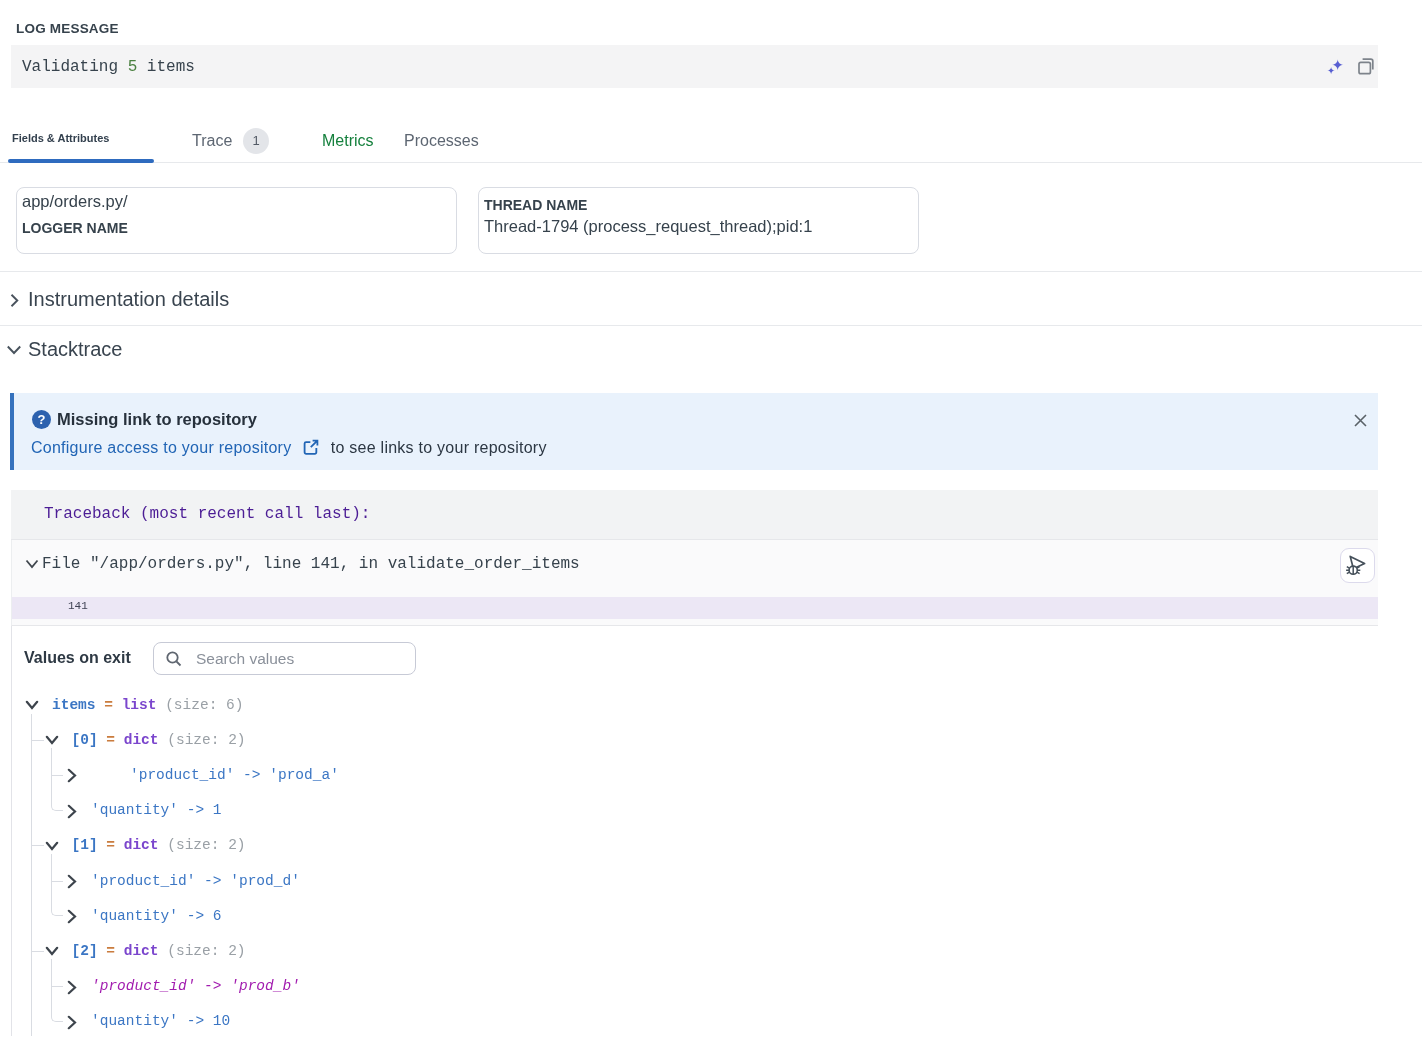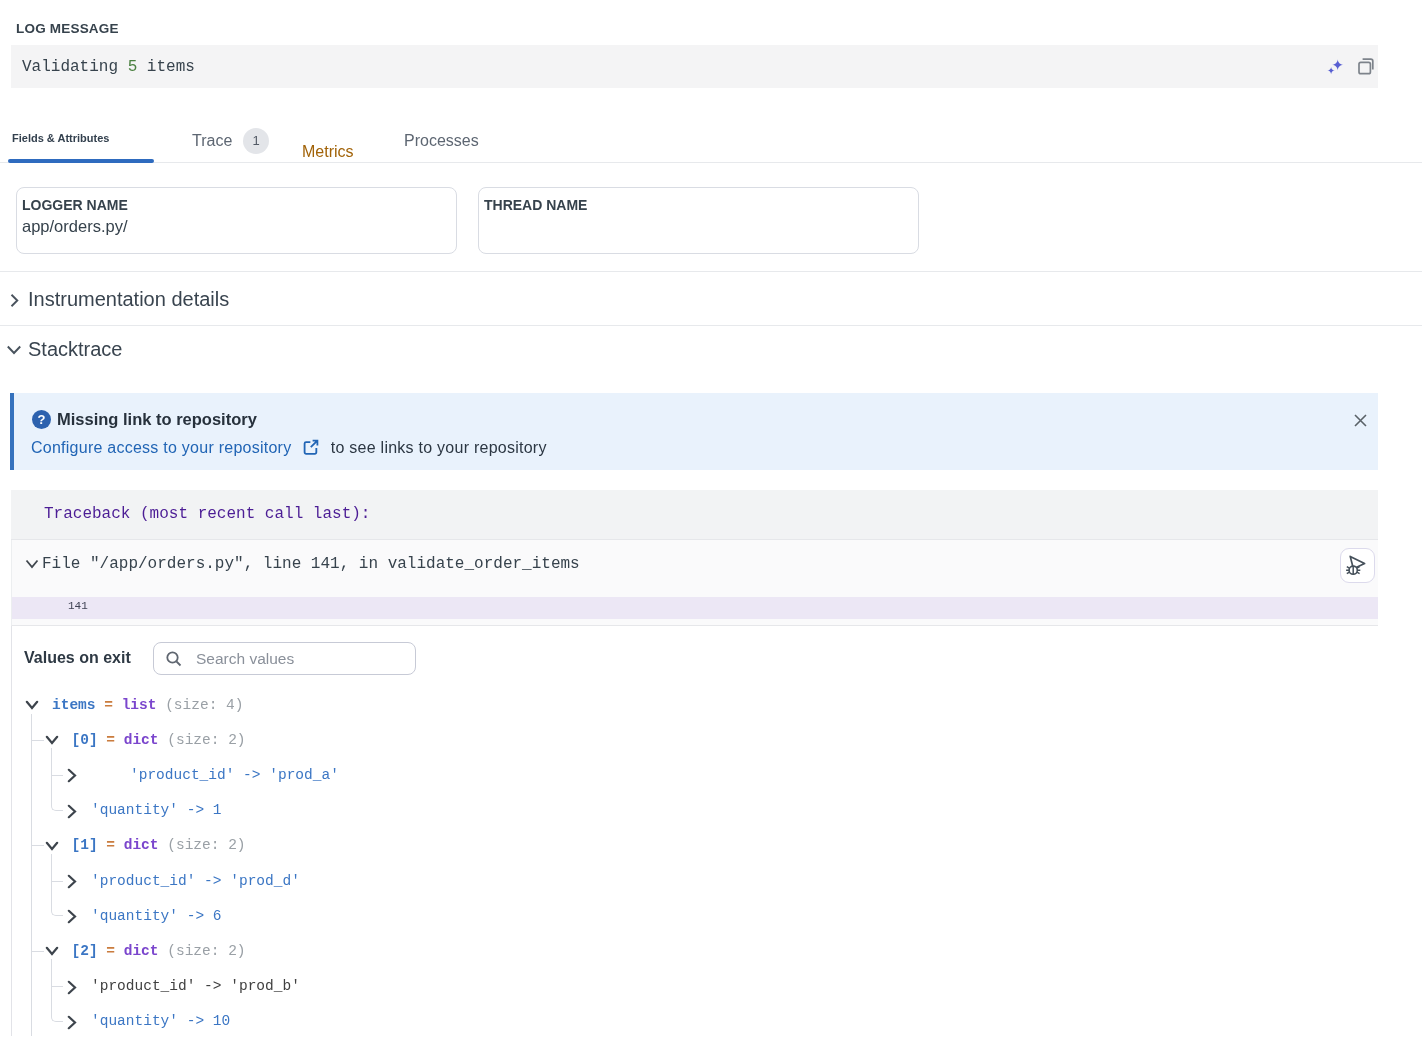--- a/index.html
+++ b/index.html
@@ -25,29 +25,30 @@
 <svg class="abs" style="left:1357px; top:57px;" width="17" height="18" viewBox="0 0 17 18">
   <rect x="2.0" y="5.3" width="11.4" height="11.4" rx="1.8" fill="none" stroke="#7d838b" stroke-width="1.7"></rect>
   <path fill="none" stroke="#7d838b" stroke-width="1.7" d="M5.6 2.1 h8.2 a2 2 0 0 1 2 2 v8.3"></path>
 </svg>
 
 <div class="hr" style="top:162px;"></div>
 <div class="abs" style="left:12px; top:132px; font-size:11px; font-weight:bold; color:#33404e;">Fields &amp; Attributes</div>
 <div class="abs" style="left:8px; top:159px; width:146px; height:4px; background:#2e6bbf; border-radius:2px;"></div>
 <div class="abs" style="left:192px; top:132px; font-size:16px; color:#5d6672;">Trace</div>
 <div class="abs" style="left:243px; top:128px; width:26px; height:26px; border-radius:13px; background:#e3e5e9; color:#525a65; font-size:13px; text-align:center; line-height:26px;">1</div>
-<div class="abs" style="left:302px; top:132px; font-size:16px; color:#a16207;margin-top:11px;">Metrics</div>
+<div class="abs" style="left:322px; top:132px; font-size:16px; color:#15803d;">Metrics</div>
 <div class="abs" style="left:404px; top:132px; font-size:16px; color:#5d6672;text-align:right;">Processes</div>
 
 <div class="abs" style="left:16px; top:187px; width:441px; height:67px; border:1px solid #d9dce3; border-radius:8px;">
+  <div style="margin:4px 0 0 5px; font-size:16.5px; color:#36424c;">app/orders.py/</div>
   <div style="margin:9px 0 0 5px; font-size:14px; font-weight:bold; color:#36424c;">LOGGER NAME</div>
-  <div style="margin:4px 0 0 5px; font-size:16.5px; color:#36424c;">app/orders.py/</div>
 </div>
 <div class="abs" style="left:478px; top:187px; width:441px; height:67px; border:1px solid #d9dce3; border-radius:8px;">
   <div style="margin:9px 0 0 5px; font-size:14px; font-weight:bold; color:#36424c;">THREAD NAME</div>
+  <div style="margin:4px 0 0 5px; font-size:16.5px; color:#36424c;">Thread-1794 (process_request_thread);pid:1</div>
 </div>
 
 <div class="hr" style="top:271px;"></div>
 <svg class="abs" style="left:10px; top:292.5px;" width="9" height="15" viewBox="0 0 9 15">
     <path fill="none" stroke="#49535d" stroke-width="1.9" d="M1.5 1.8 L7.3 7.5 L1.5 13.2"></path>
   </svg>
 <div class="abs" style="left:28px; top:288px; font-size:20px; color:#39444f;">Instrumentation details</div>
 <div class="hr" style="top:325px;"></div>
 <svg class="abs" style="left:5.5px; top:345px;" width="16" height="10" viewBox="0 0 16 10">
     <path fill="none" stroke="#49535d" stroke-width="1.9" d="M1.8 1.5 L8 8 L14.2 1.5"></path>
@@ -108,21 +109,21 @@
 <div class="abs" style="left:51px; top:774.9px; width:12px; height:1px; background:#d9dce2;"></div>
 <div class="abs" style="left:51px; top:853.8px; width:1px; height:56.9px; background:#d9dce2;"></div>
 <div class="abs" style="left:51px; top:910.7px; width:12px; height:5.5px; border-left:1px solid #d9dce2; border-bottom:1px solid #d9dce2; border-bottom-left-radius:5px;"></div>
 <div class="abs" style="left:51px; top:880.5px; width:12px; height:1px; background:#d9dce2;"></div>
 <div class="abs" style="left:51px; top:959.4px; width:1px; height:56.9px; background:#d9dce2;"></div>
 <div class="abs" style="left:51px; top:1016.3px; width:12px; height:5.5px; border-left:1px solid #d9dce2; border-bottom:1px solid #d9dce2; border-bottom-left-radius:5px;"></div>
 <div class="abs" style="left:51px; top:986.1px; width:12px; height:1px; background:#d9dce2;"></div>
 <svg class="abs" style="left:24.5px; top:700.0px;" width="14" height="10" viewBox="0 0 14 10">
       <path fill="none" stroke="#3d444c" stroke-width="2.2" stroke-linecap="round" d="M1.8 1.8 L7 8 L12.2 1.8"></path>
     </svg>
-<div class="abs mono" style="left:52.0px; top:695.5px; font-size:14.5px; line-height:18px; white-space:pre;"><span style="color:#3b76c4; font-weight:bold;">items</span><span style="color:#ca7c3e; font-weight:bold;"> = </span><span style="color:#7b46cd; font-weight:bold;">list</span><span style="color:#9aa0a6;"> (size: 4)</span></div>
+<div class="abs mono" style="left:52.0px; top:695.5px; font-size:14.5px; line-height:18px; white-space:pre;"><span style="color:#3b76c4; font-weight:bold;">items</span><span style="color:#ca7c3e; font-weight:bold;"> = </span><span style="color:#7b46cd; font-weight:bold;">list</span><span style="color:#9aa0a6;"> (size: 6)</span></div>
 <svg class="abs" style="left:44.5px; top:735.2px;" width="14" height="10" viewBox="0 0 14 10">
       <path fill="none" stroke="#3d444c" stroke-width="2.2" stroke-linecap="round" d="M1.8 1.8 L7 8 L12.2 1.8"></path>
     </svg>
 <div class="abs mono" style="left:71.5px; top:730.7px; font-size:14.5px; line-height:18px; white-space:pre;"><span style="color:#3b76c4; font-weight:bold;">[0]</span><span style="color:#ca7c3e; font-weight:bold;"> = </span><span style="color:#7b46cd; font-weight:bold;">dict</span><span style="color:#9aa0a6;"> (size: 2)</span></div>
 <svg class="abs" style="left:66.5px; top:768.4px;" width="10" height="15" viewBox="0 0 10 15">
       <path fill="none" stroke="#3d444c" stroke-width="2.2" stroke-linecap="round" d="M1.8 1.8 L8 7.5 L1.8 13.2"></path>
     </svg>
 <div class="abs mono" style="left:91.0px; top:765.9px; font-size:14.5px; line-height:18px; white-space:pre;margin-left:39px;"><span style="color:#3b76c4;">'product_id' -&gt; 'prod_a'</span></div>
 <svg class="abs" style="left:66.5px; top:803.6px;" width="10" height="15" viewBox="0 0 10 15">
       <path fill="none" stroke="#3d444c" stroke-width="2.2" stroke-linecap="round" d="M1.8 1.8 L8 7.5 L1.8 13.2"></path>
@@ -140,19 +141,19 @@
       <path fill="none" stroke="#3d444c" stroke-width="2.2" stroke-linecap="round" d="M1.8 1.8 L8 7.5 L1.8 13.2"></path>
     </svg>
 <div class="abs mono" style="left:91.0px; top:906.7px; font-size:14.5px; line-height:18px; white-space:pre;"><span style="color:#3b76c4;">'quantity' -&gt; 6</span></div>
 <svg class="abs" style="left:44.5px; top:946.4px;" width="14" height="10" viewBox="0 0 14 10">
       <path fill="none" stroke="#3d444c" stroke-width="2.2" stroke-linecap="round" d="M1.8 1.8 L7 8 L12.2 1.8"></path>
     </svg>
 <div class="abs mono" style="left:71.5px; top:941.9px; font-size:14.5px; line-height:18px; white-space:pre;"><span style="color:#3b76c4; font-weight:bold;">[2]</span><span style="color:#ca7c3e; font-weight:bold;"> = </span><span style="color:#7b46cd; font-weight:bold;">dict</span><span style="color:#9aa0a6;"> (size: 2)</span></div>
 <svg class="abs" style="left:66.5px; top:979.6px;" width="10" height="15" viewBox="0 0 10 15">
       <path fill="none" stroke="#3d444c" stroke-width="2.2" stroke-linecap="round" d="M1.8 1.8 L8 7.5 L1.8 13.2"></path>
     </svg>
-<div class="abs mono" style="left:91.0px; top:977.1px; font-size:14.5px; line-height:18px; white-space:pre;"><span style="color:#404040;">'product_id' -&gt; 'prod_b'</span></div>
+<div class="abs mono" style="left:91.0px; top:977.1px; font-size:14.5px; line-height:18px; white-space:pre;"><span style="color:#a21caf;font-style:italic;">'product_id' -&gt; 'prod_b'</span></div>
 <svg class="abs" style="left:66.5px; top:1014.8px;" width="10" height="15" viewBox="0 0 10 15">
       <path fill="none" stroke="#3d444c" stroke-width="2.2" stroke-linecap="round" d="M1.8 1.8 L8 7.5 L1.8 13.2"></path>
     </svg>
 <div class="abs mono" style="left:91.0px; top:1012.3px; font-size:14.5px; line-height:18px; white-space:pre;"><span style="color:#3b76c4;">'quantity' -&gt; 10</span></div>
 
 </div>
 
 </body></html>

